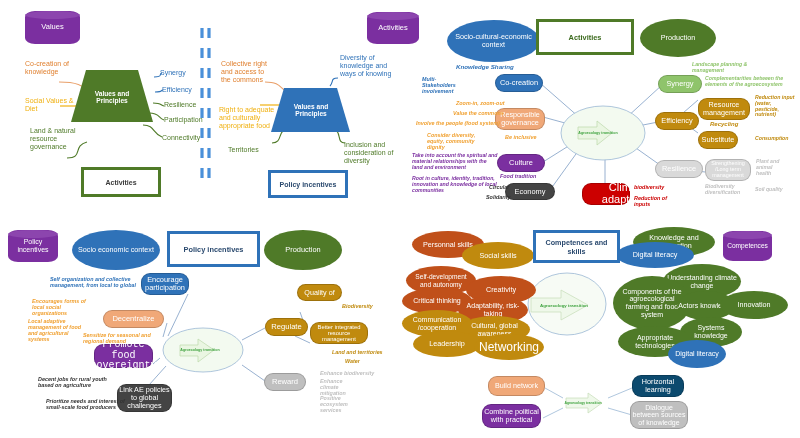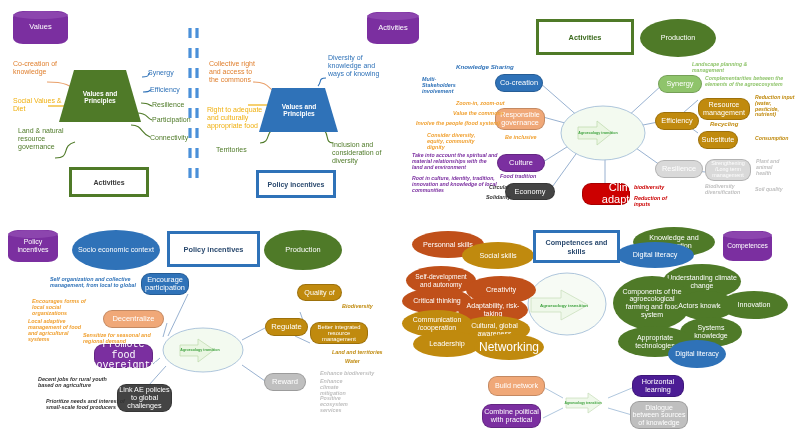--- a/index.html
+++ b/index.html
@@ -19,21 +19,21 @@
   .cyl:before{content:"";position:absolute;left:0;right:0;top:-0px;height:8px;
        border-radius:50%;background:#8c45ae;}
   .framebox{position:absolute;box-sizing:border-box;background:#fff;
        display:flex;align-items:center;justify-content:center;text-align:center;}
   .arrowtxt{position:absolute;left:0;right:0;top:50%;transform:translateY(-50%);
        text-align:center;color:#3fa33f;font-weight:bold;}
 </style>
 </head>
 <body>
 
-<div class="quad" style="left:0;top:0;width:400px;height:218px;">
+<div class="quad" style="left:12px;top:0;width:400px;height:218px;">
 
   <div class="cyl" style="left:13px;top:11px;width:55px;height:33px;font-size:7.5px;">
     <span>Values</span>
   </div>
 
   <svg class="conn" width="400" height="218">
     <g stroke="#4a90d9" stroke-width="3.2">
       <line x1="190" y1="28" x2="190" y2="38"></line>
         <line x1="197" y1="28" x2="197" y2="38"></line>
       <line x1="190" y1="48" x2="190" y2="58"></line>
@@ -118,20 +118,23 @@
     <span style="font-size:7px;font-weight:bold;color:#2b4a6f;">Policy incentives</span>
   </div>
 </div>
 
 <div class="quad" style="left:400px;top:0;width:400px;height:218px;">
 
   <div class="cyl" style="left:-33px;top:12px;width:52px;height:32px;font-size:7.5px;">
     <span>Activities</span>
   </div>
 
+  <div class="node ell" style="left:47px;top:20px;width:93px;height:42px;background:#2f72b8;color:#fff;font-size:7.2px;padding:0 5px;">
+    <span>Socio-cultural-economic context</span>
+    </div>
 
   <div class="framebox" style="left:136px;top:19px;width:98px;height:36px;border:3px solid #4f7a28;">
     <span style="font-size:7.4px;font-weight:bold;color:#3d6b1f;">Activities</span>
     </div>
 
   <div class="node ell" style="left:240px;top:19px;width:76px;height:38px;background:#4f7a28;color:#fff;font-size:7.2px;">
     <span>Production</span>
     </div>
 
   <svg class="conn" width="400" height="218">
@@ -414,19 +417,19 @@
   </svg>
   <div class="arrowtxt" style="left:160px;top:185px;width:46px;font-size:3.4px;">
     <span>Agroecology transition</span></div>
 
   <div class="node rect" style="left:88px;top:158px;width:57px;height:20px;background:#f0a878;color:#fff;font-size:7.2px;">
     <span>Build network</span>
     </div>
   <div class="node rect" style="left:82px;top:186px;width:59px;height:24px;background:#7b2fa0;color:#fff;font-size:7.2px;">
     <span>Combine political with practical</span>
     </div>
-  <div class="node rect" style="left:232px;top:157px;width:52px;height:22px;background:#4c1d95;color:#fff;font-size:7.2px;">
+  <div class="node rect" style="left:232px;top:157px;width:52px;height:22px;background:#0c4a6e;color:#fff;font-size:7.2px;">
     <span>Horizontal learning</span>
     </div>
   <div class="node rect" style="left:230px;top:183px;width:58px;height:28px;background:#bfbfbf;color:#fff;font-size:7px;">
     <span>Dialogue between sources of knowledge</span>
     </div>
 </div>
 
 </body></html>

